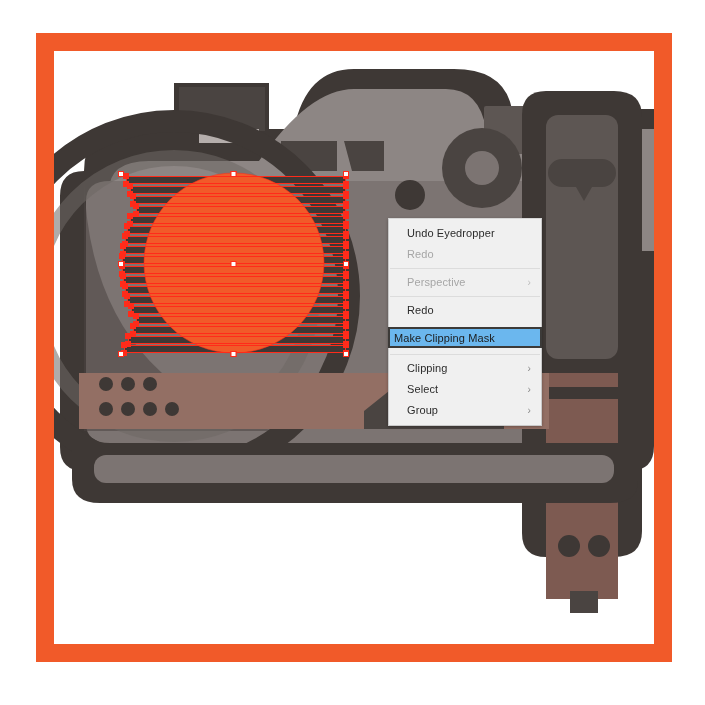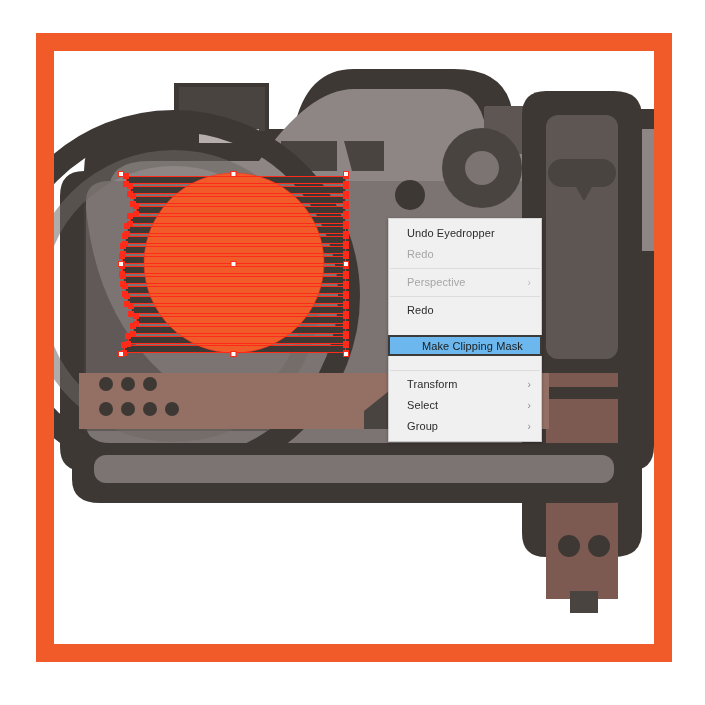--- a/index.html
+++ b/index.html
@@ -50,23 +50,23 @@
     position:absolute;right:10px;top:0;
     line-height:21px;font-size:10px;color:#8a8a8a;
   }
   .ctx-item.disabled .arrow{color:#bdbdbd;}
   .ctx-sep{height:1px;background:#dcdcdc;margin:3px 1px;}
   .ctx-item.highlight{
     background:#6bb7ee;
     color:#1c1c1c;
     border:2px solid #3c3a38;
     height:21px;line-height:18px;
-    margin:14px -1px;
+    margin:6px -1px;
     box-sizing:border-box;
-    padding-left:32px;
+    padding-left:4px;
   }
 
   
   .sel-layer{position:absolute;left:0;top:0;width:705px;height:705px;z-index:30;pointer-events:none;}
 </style>
 </head>
 <body>
 
 <div id="stage">
 
@@ -270,19 +270,19 @@
   <div class="ctx-menu">
     <div id="menu-items">
         <div class="ctx-item"><span>Undo Eyedropper</span></div>
         <div class="ctx-item disabled"><span>Redo</span></div>
         <div class="ctx-sep"></div>
         <div class="ctx-item disabled"><span>Perspective</span><span class="arrow">›</span></div>
         <div class="ctx-sep"></div>
         <div class="ctx-item"><span>Redo</span></div>
         <div class="ctx-item highlight"><span>Make Clipping Mask</span></div>
         <div class="ctx-sep"></div>
-        <div class="ctx-item"><span>Transform</span><span class="arrow">›</span></div>
+        <div class="ctx-item"><span>Clipping</span><span class="arrow">›</span></div>
         <div class="ctx-item"><span>Select</span><span class="arrow">›</span></div>
         <div class="ctx-item"><span>Group</span><span class="arrow">›</span></div>
       </div>
   </div>
 
 </div>
 
 </body></html>

